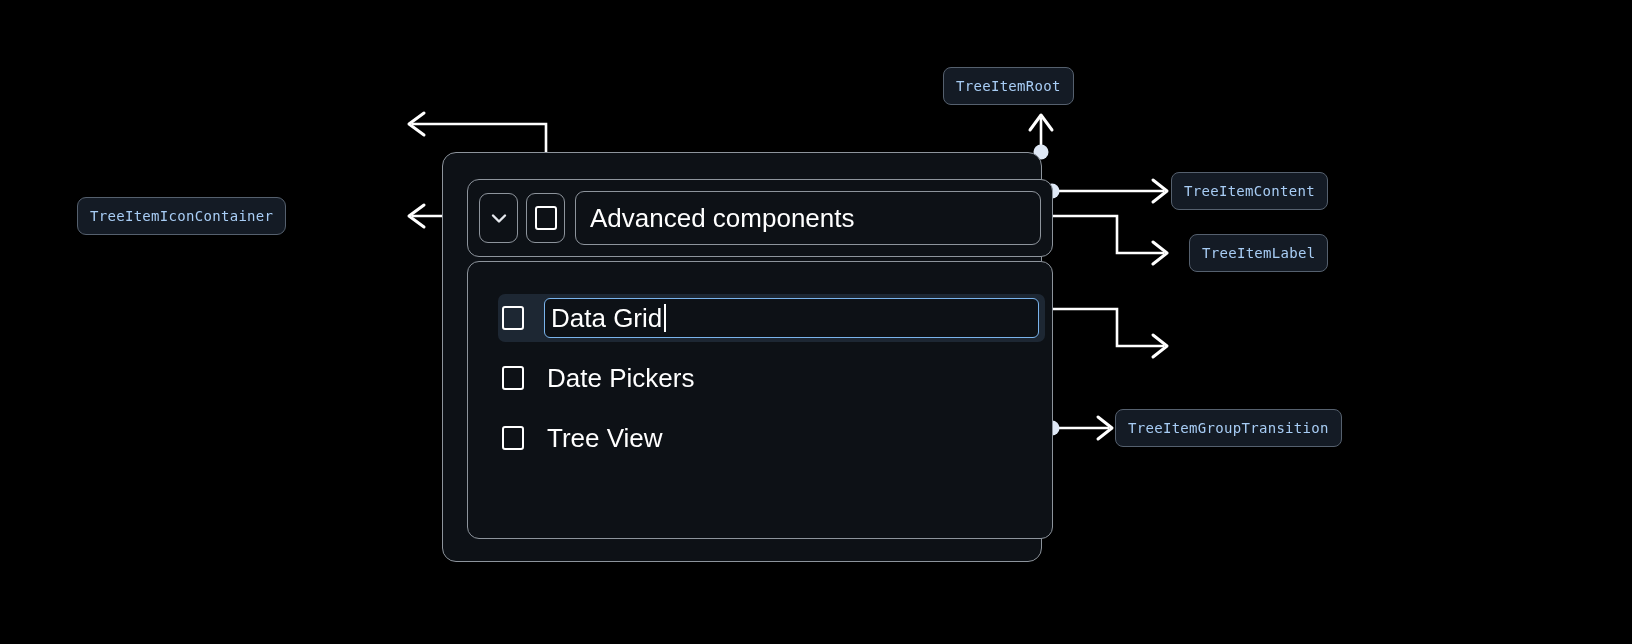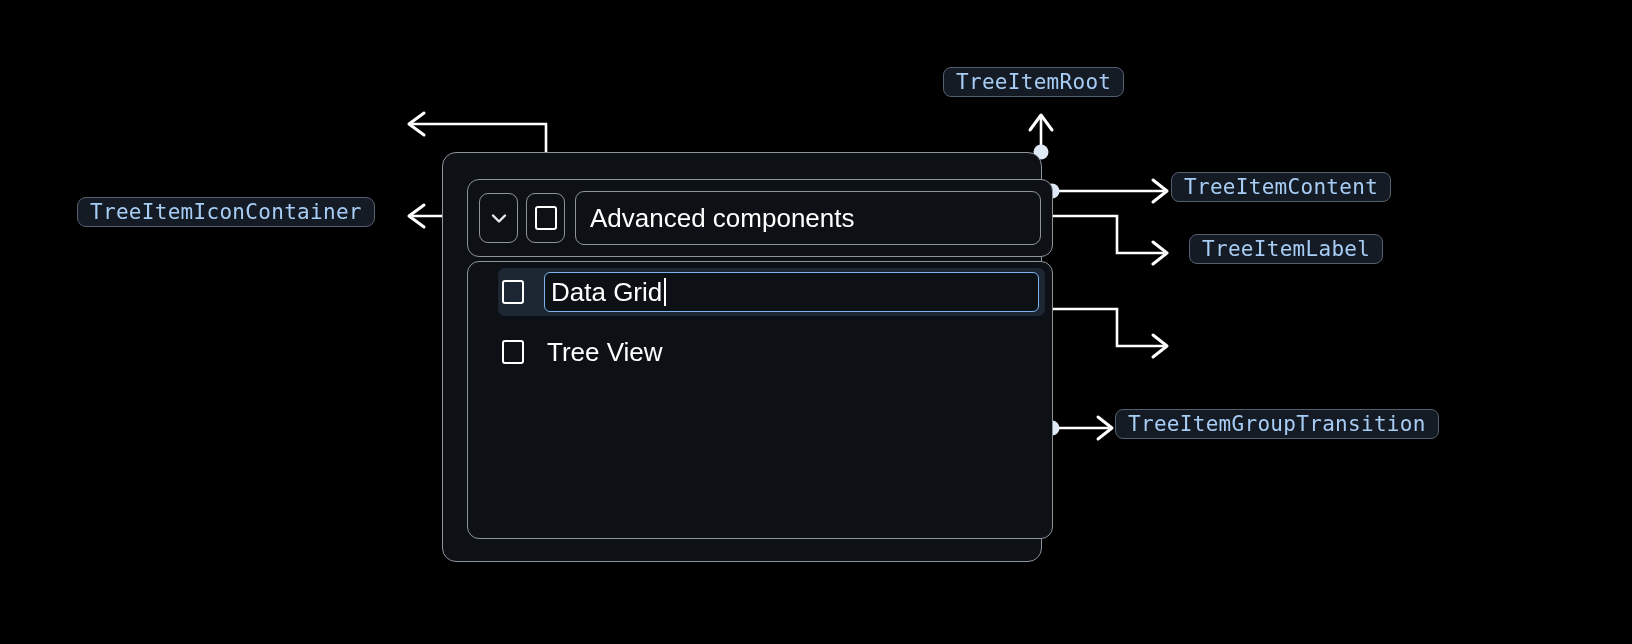--- a/index.html
+++ b/index.html
@@ -21,24 +21,24 @@
     position: absolute;
     box-sizing: border-box;
     display: flex;
     align-items: center;
     justify-content: center;
     background: #141b25;
     border: 1px solid #55606e;
     border-radius: 8px;
     color: #a8cdf5;
     font-family: "DejaVu Sans Mono", "Liberation Mono", monospace;
-    font-size: 21px;
+    font-size: 14px;
     letter-spacing: 0.3px;
     padding: 8px 12px;
-    height: 30px;
+    height: 38px;
     white-space: nowrap;
   }
 
   
   #connectors {
     position: absolute;
     left: 0; top: 0;
     width: 1632px;
     height: 644px;
     pointer-events: none;
@@ -120,21 +120,21 @@
   .group-transition {
     position: absolute;
     left: 24px;
     top: 108px;
     width: 586px;
     height: 278px;
     box-sizing: border-box;
     background: #0d1116;
     border: 1px solid #8d949c;
     border-radius: 12px;
-    padding-top: 6px;
+    padding-top: 32px;
   }
   .tree-item {
     position: relative;
     height: 48px;
     margin: 0 0 12px 32px;
     display: flex;
     align-items: center;
     box-sizing: border-box;
   }
   .tree-item.selected {
@@ -262,20 +262,24 @@
 
       <div class="tree-item selected">
         <span class="item-cb"></span>
         <span class="label-input">
           <span>Data Grid</span>
           <span class="caret"></span>
         </span>
       </div>
 
 
+      <div class="tree-item">
+        <span class="item-cb"></span>
+        <span class="item-label">Date Pickers</span>
+      </div>
 
       <div class="tree-item">
         <span class="item-cb"></span>
         <span class="item-label">Tree View</span>
       </div>
 
     </div>
   </div>
 
 </div>

